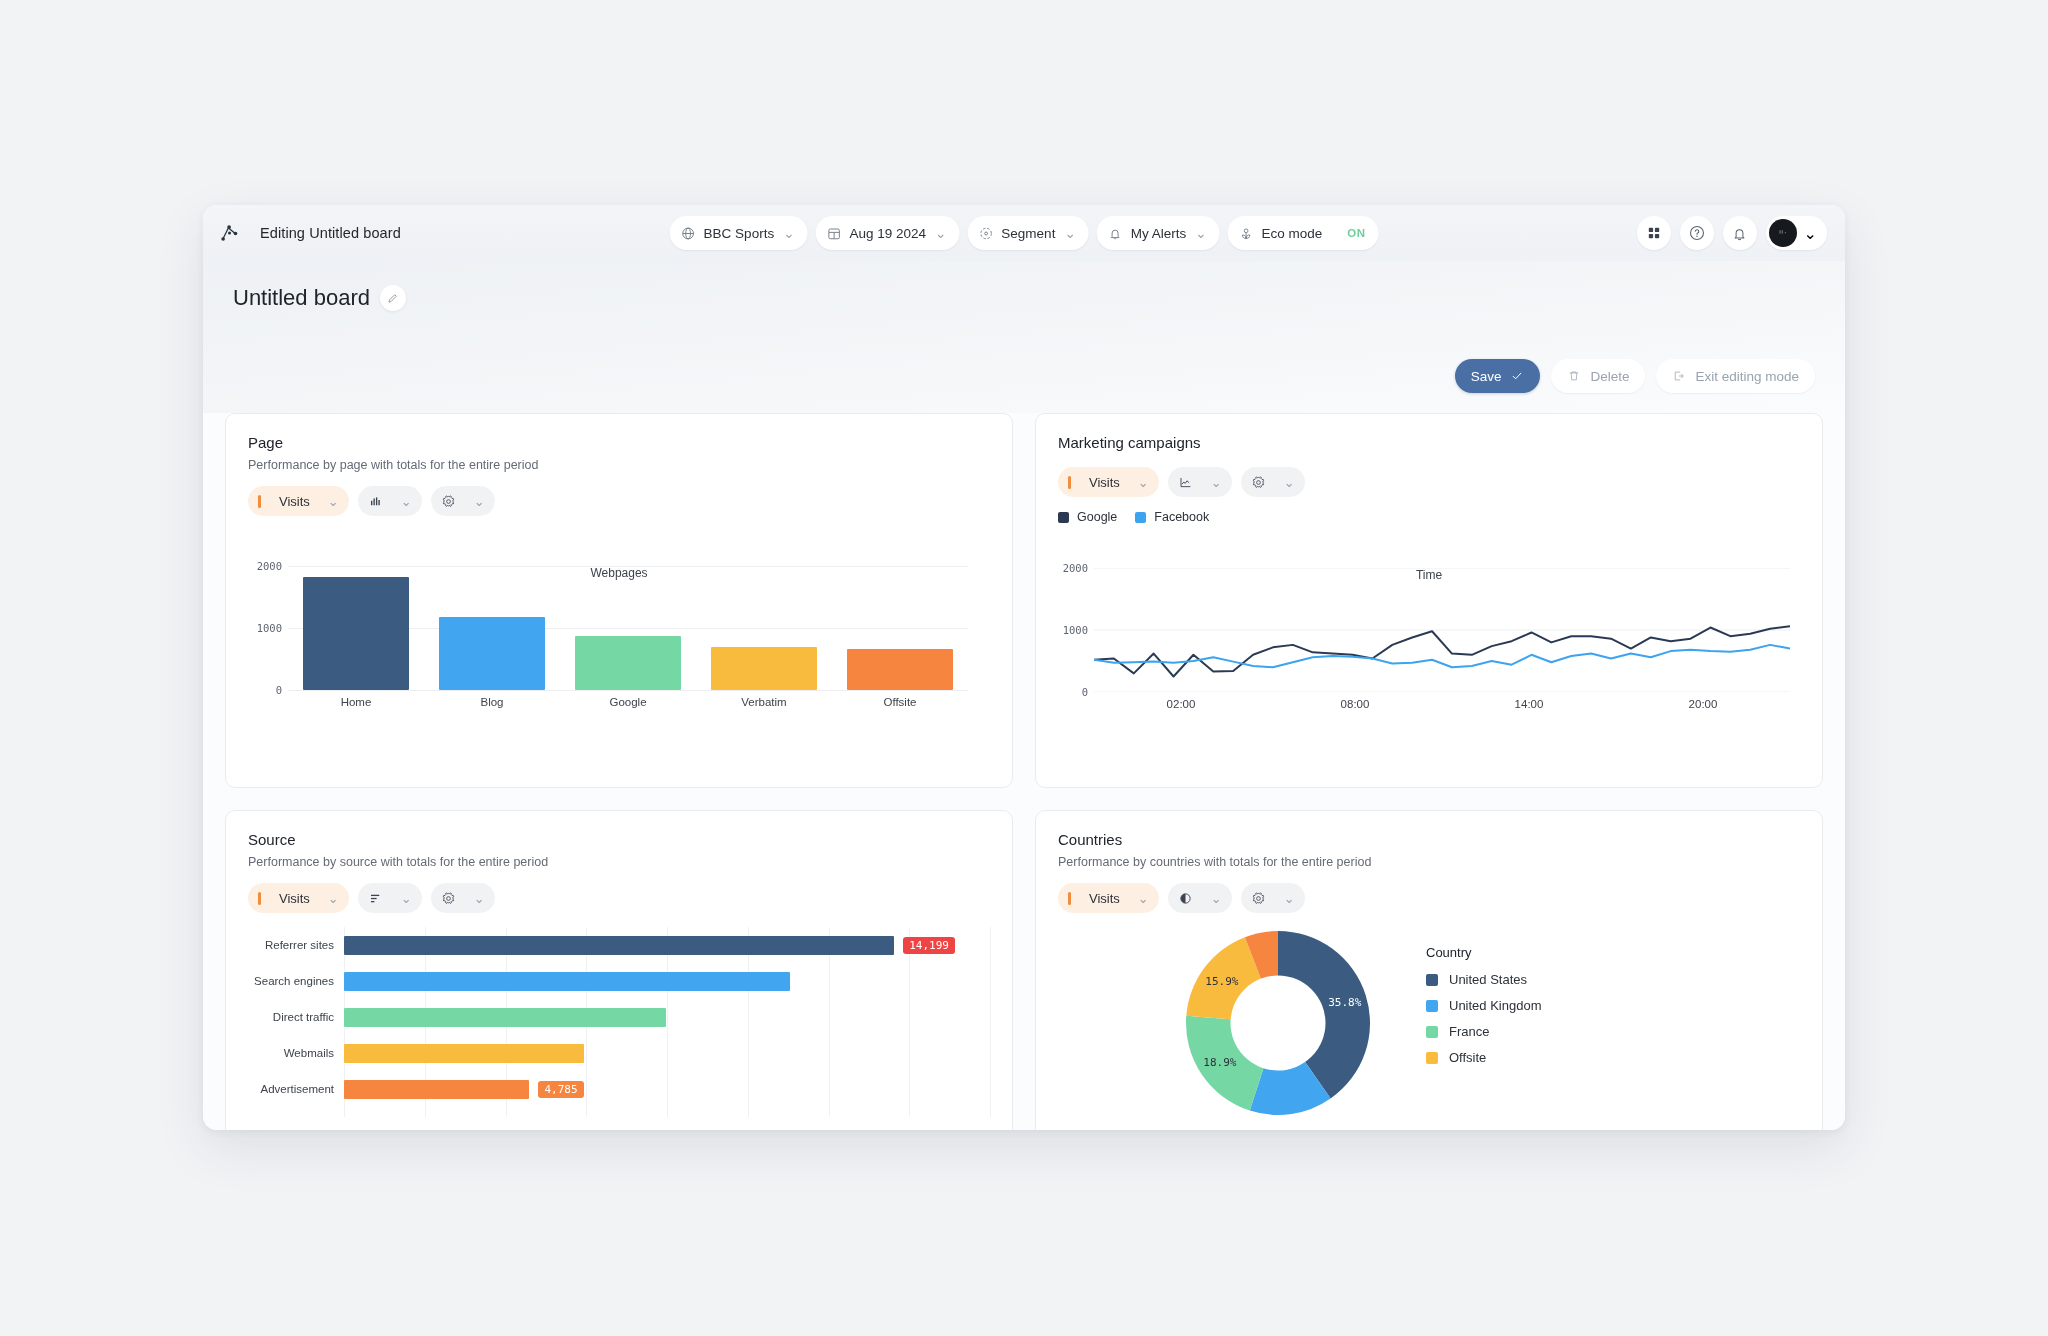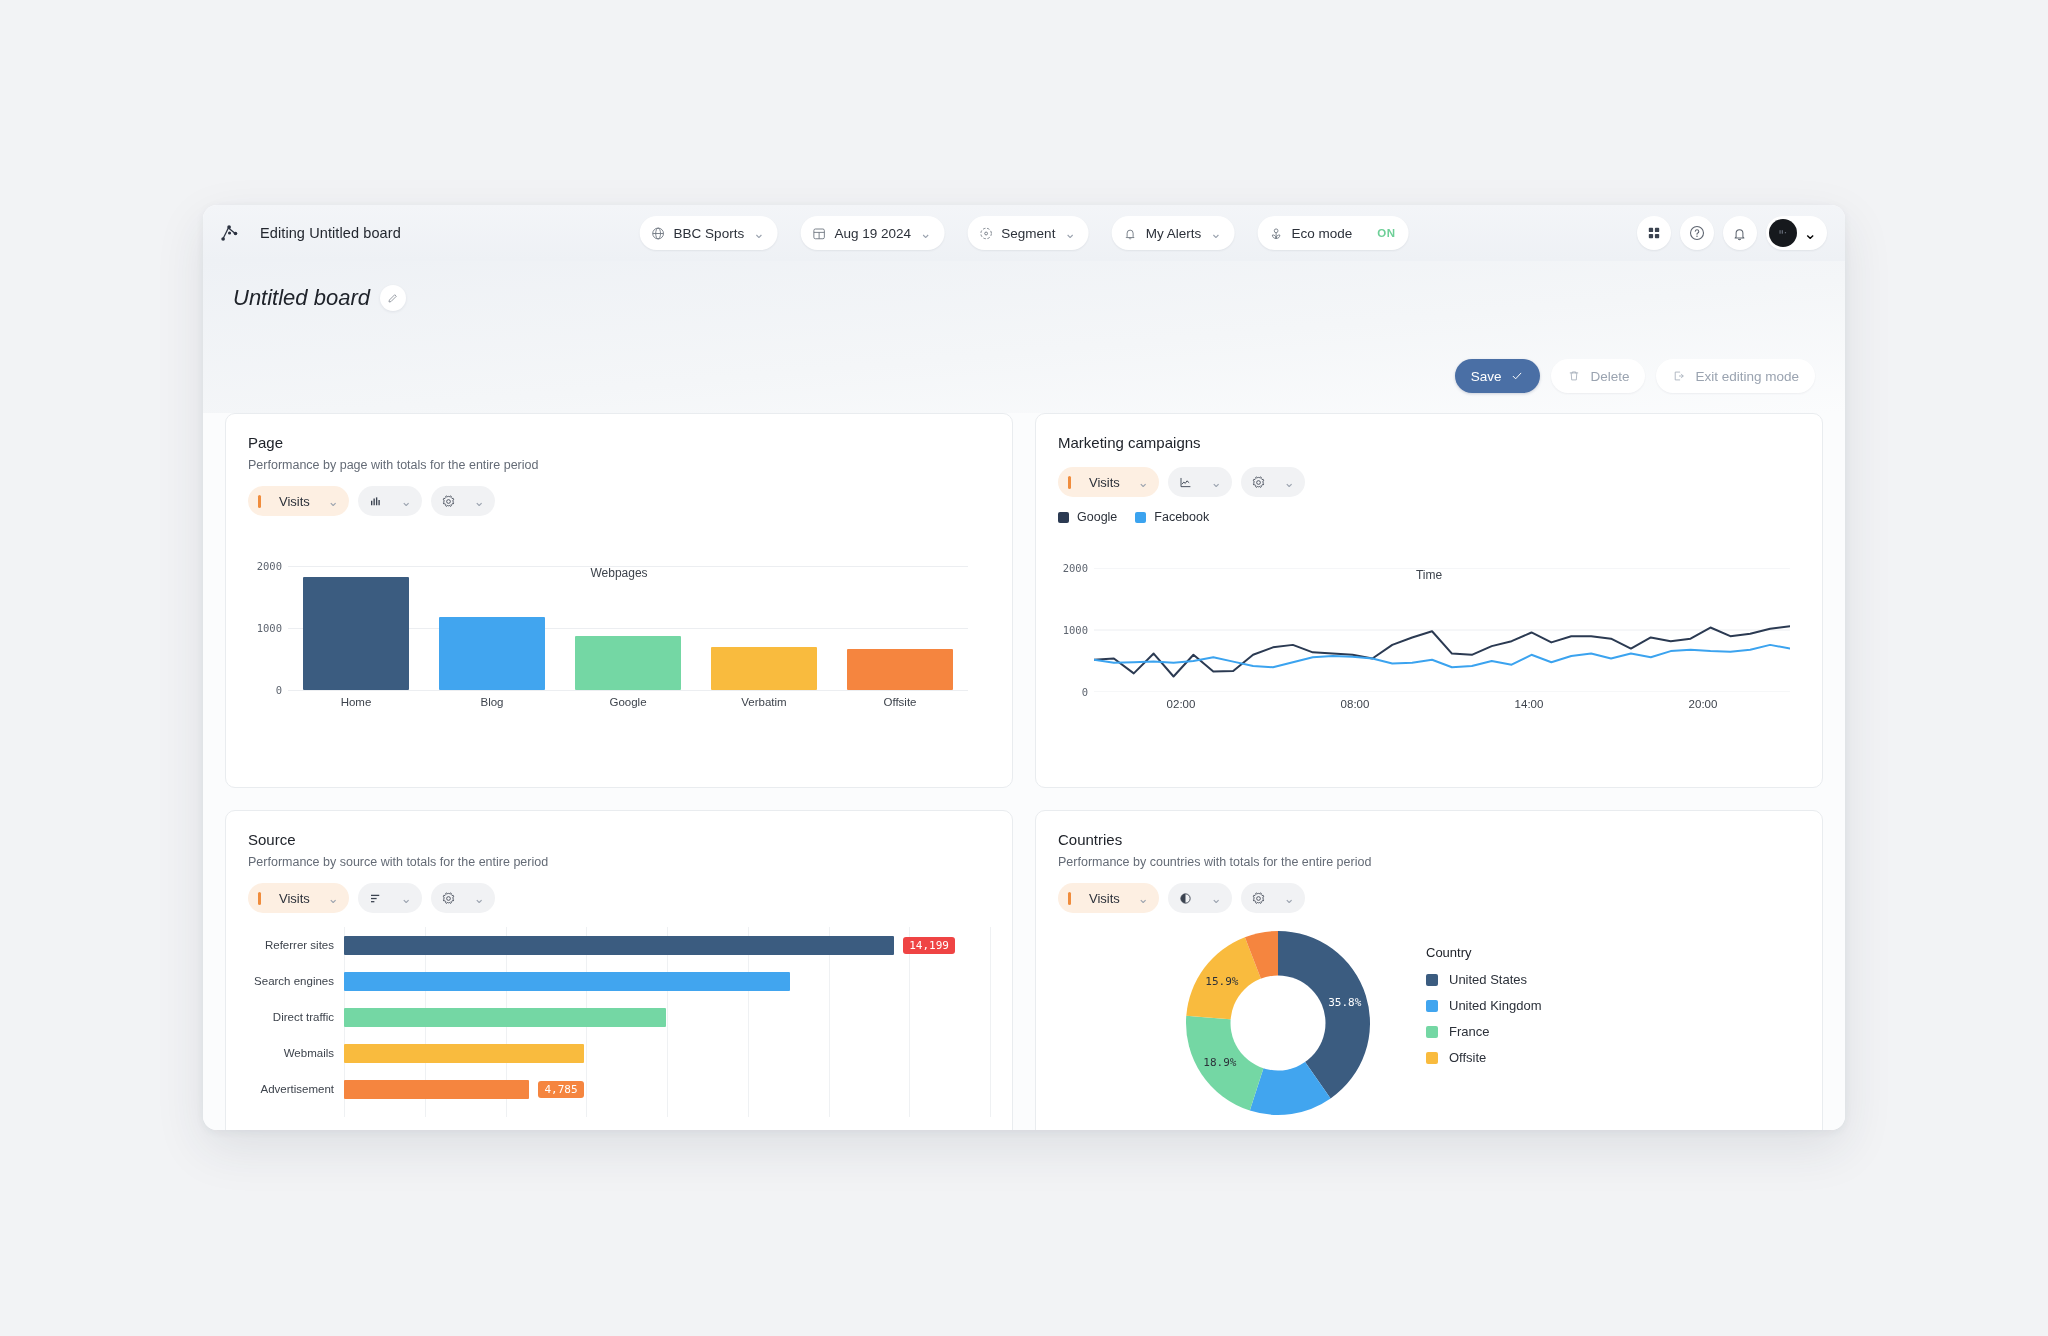--- a/index.html
+++ b/index.html
@@ -28,21 +28,21 @@
     padding: 0 18px 0 16px;
     background: linear-gradient(180deg,#f3f5f8 0%, #eef1f5 100%);
     position: relative;
   }
   .brand { display: flex; align-items: center; gap: 19px; }
   .logo-mark { width: 22px; height: 22px; display:block; }
   .brand-title { font-size: 14.5px; color: #23272f; letter-spacing: .1px; }
 
   .pillbar {
     position:absolute; left: 50%; transform: translateX(-50%);
-    display: flex; align-items: center; gap: 23px;
+    display: flex; align-items: center; gap: 8px;
   }
   .pill {
     display: flex; align-items: center; gap: 8px;
     height: 34px; padding: 0 13px 0 11px;
     background: #ffffff; border-radius: 18px;
     font-size: 13.5px; color: #2c313a;
     box-shadow: 0 1px 2px rgba(30,40,60,.07);
     white-space: nowrap;
   }
   .pill .chev { color:#9aa2ae; margin-left:1px; }
@@ -68,21 +68,21 @@
 
   
   .board-head {
     padding: 24px 30px 0 30px;
     background: linear-gradient(175deg,#eef1f5 0%, #f4f6f8 55%, #fbfcfd 100%);
     flex: 0 0 auto;
     position: relative;
     height: 152px;
   }
   .board-title-row { display:flex; align-items:center; gap:10px; }
-  .board-title { font-size: 22px; color:#20242b; font-weight: normal; font-style: italic; }
+  .board-title { font-size: 22px; color:#20242b; font-weight: normal; }
   .edit-chip {
     width:26px; height:26px; border-radius:50%;
     background:#ffffff; display:flex; align-items:center; justify-content:center;
     box-shadow: 0 1px 3px rgba(30,40,60,.08);
   }
   .board-sub { margin-top: 14px; font-size: 13.5px; color:#555c67; }
 
   .actions {
     position:absolute; right: 30px; bottom: 20px;
     display:flex; align-items:center; gap: 11px;

